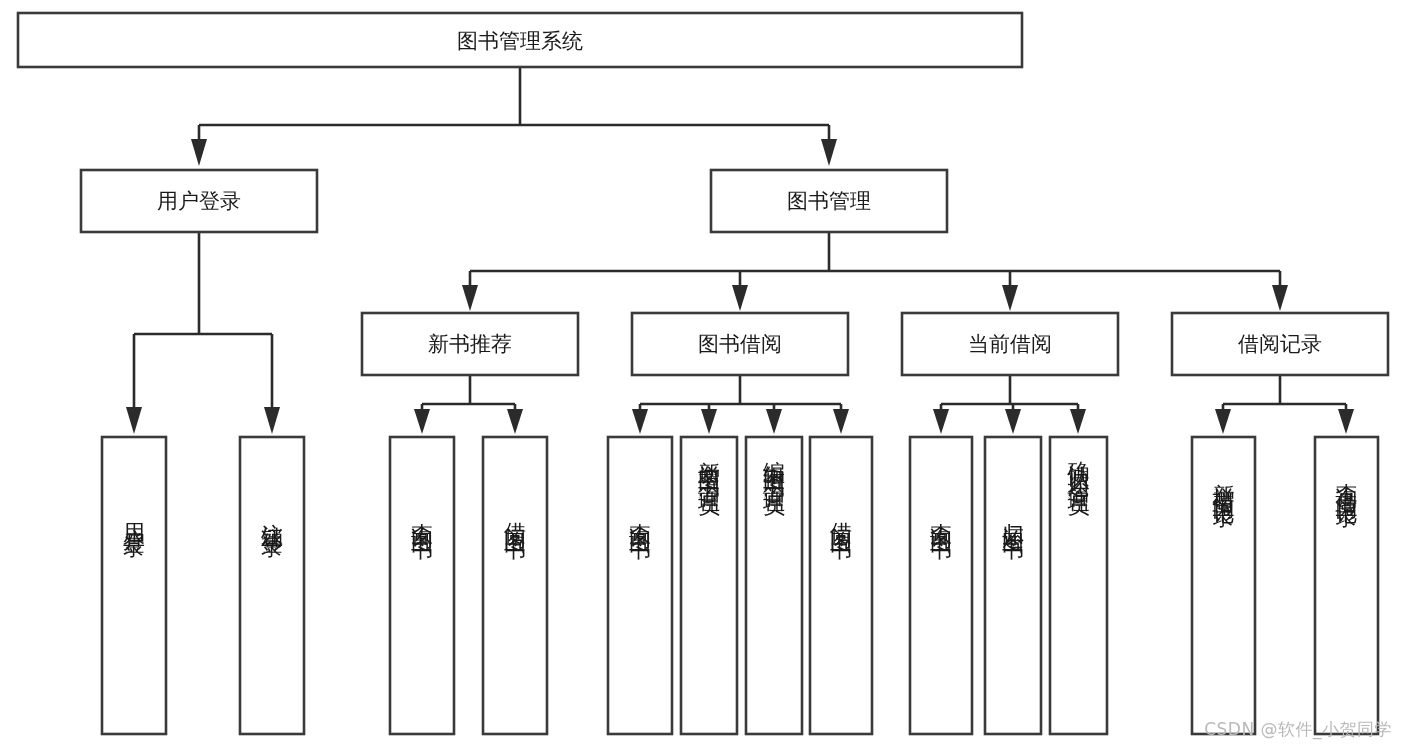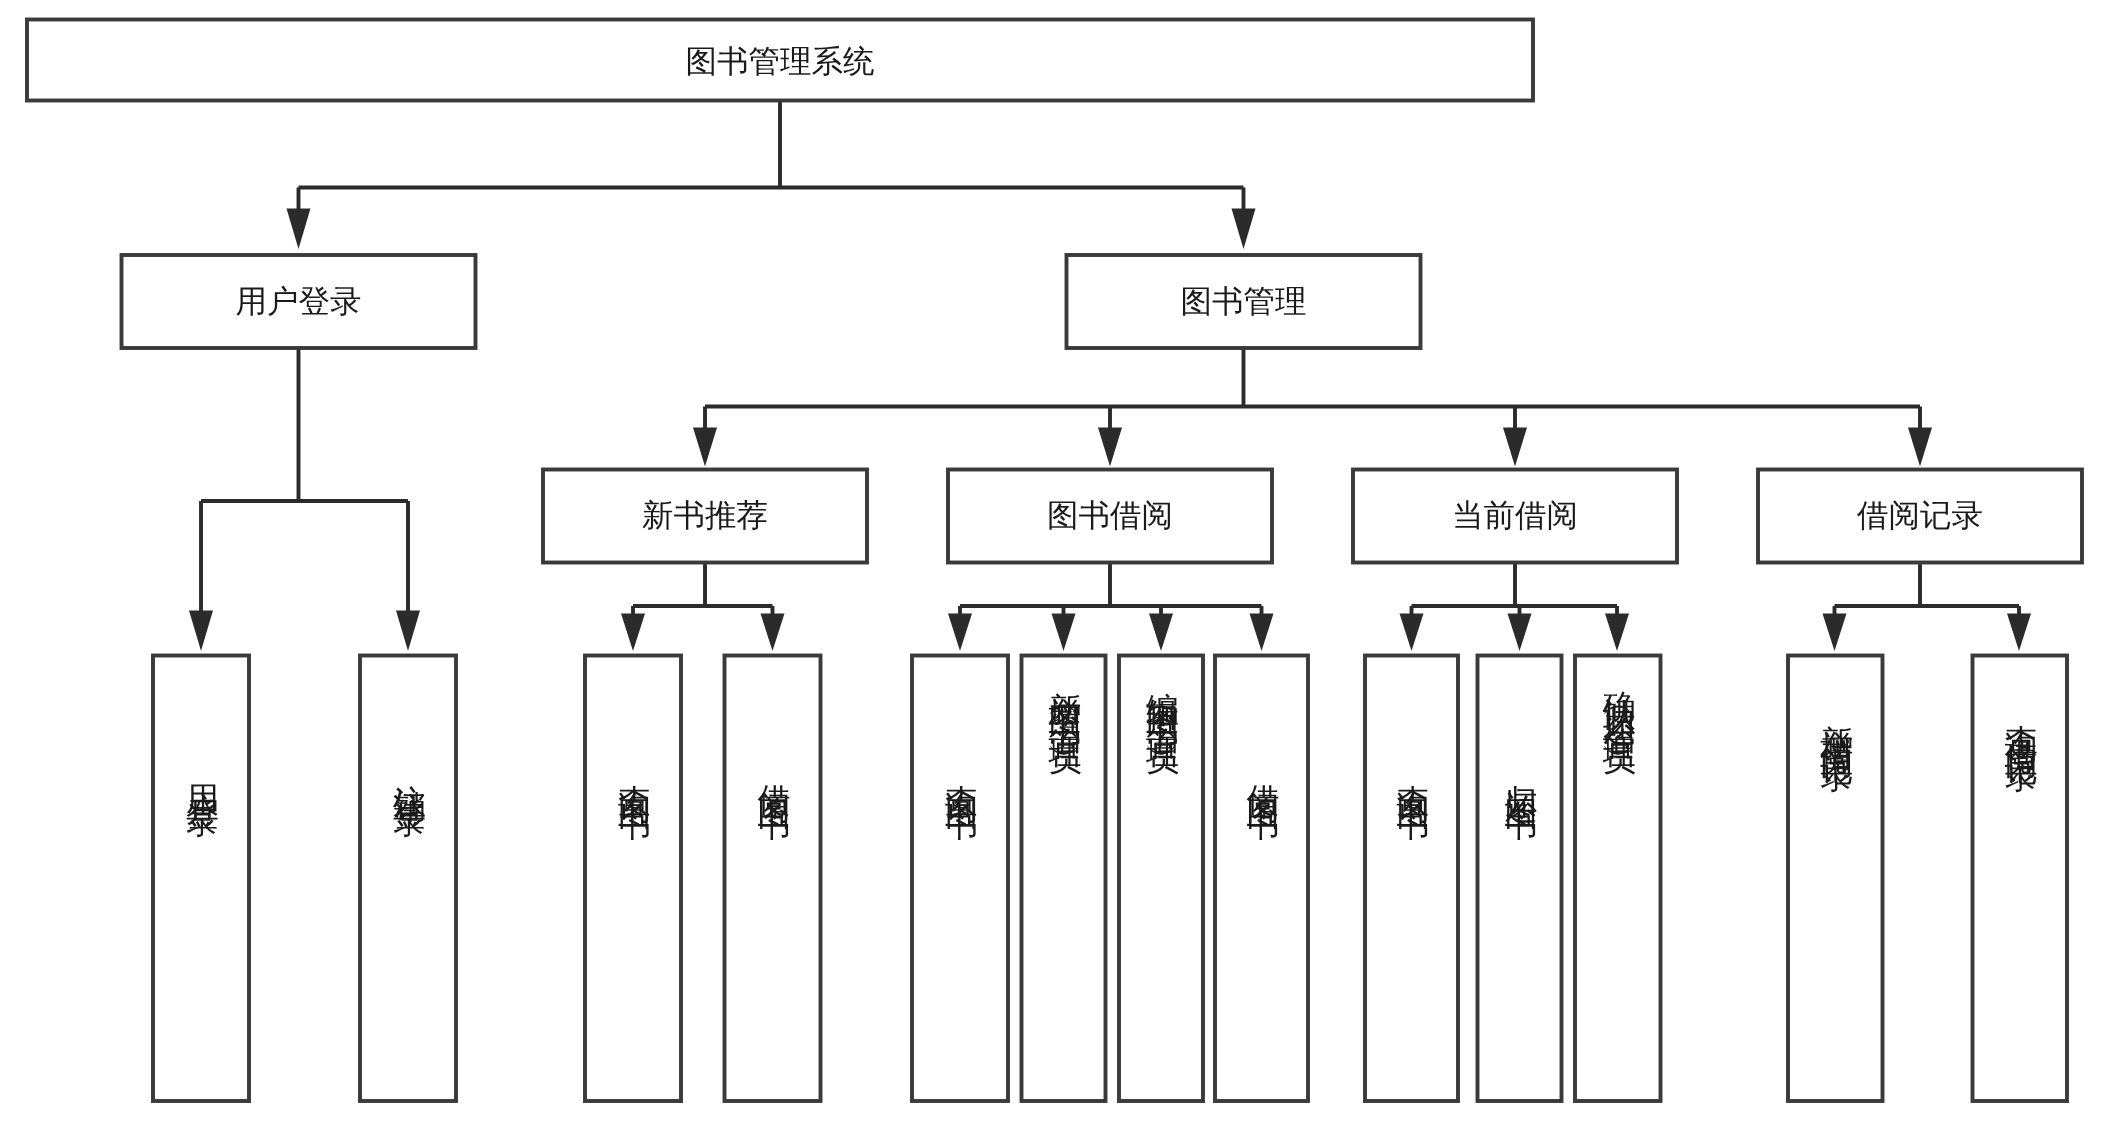--- a/index.html
+++ b/index.html
@@ -244,14 +244,15 @@
   </div>
 
   <div class="leaf-label-wrap" style="left:1192px; top:465px; width:63px; height:269px;">
     <span class="leaf-label">新增借阅记录</span>
   </div>
 
   <div class="leaf-label-wrap" style="left:1315px; top:465px; width:63px; height:269px;">
     <span class="leaf-label">查询借阅记录</span>
   </div>
 
+  <div id="watermark">CSDN @软件_小贺同学</div>
 
 </div>
 
 </body></html>

